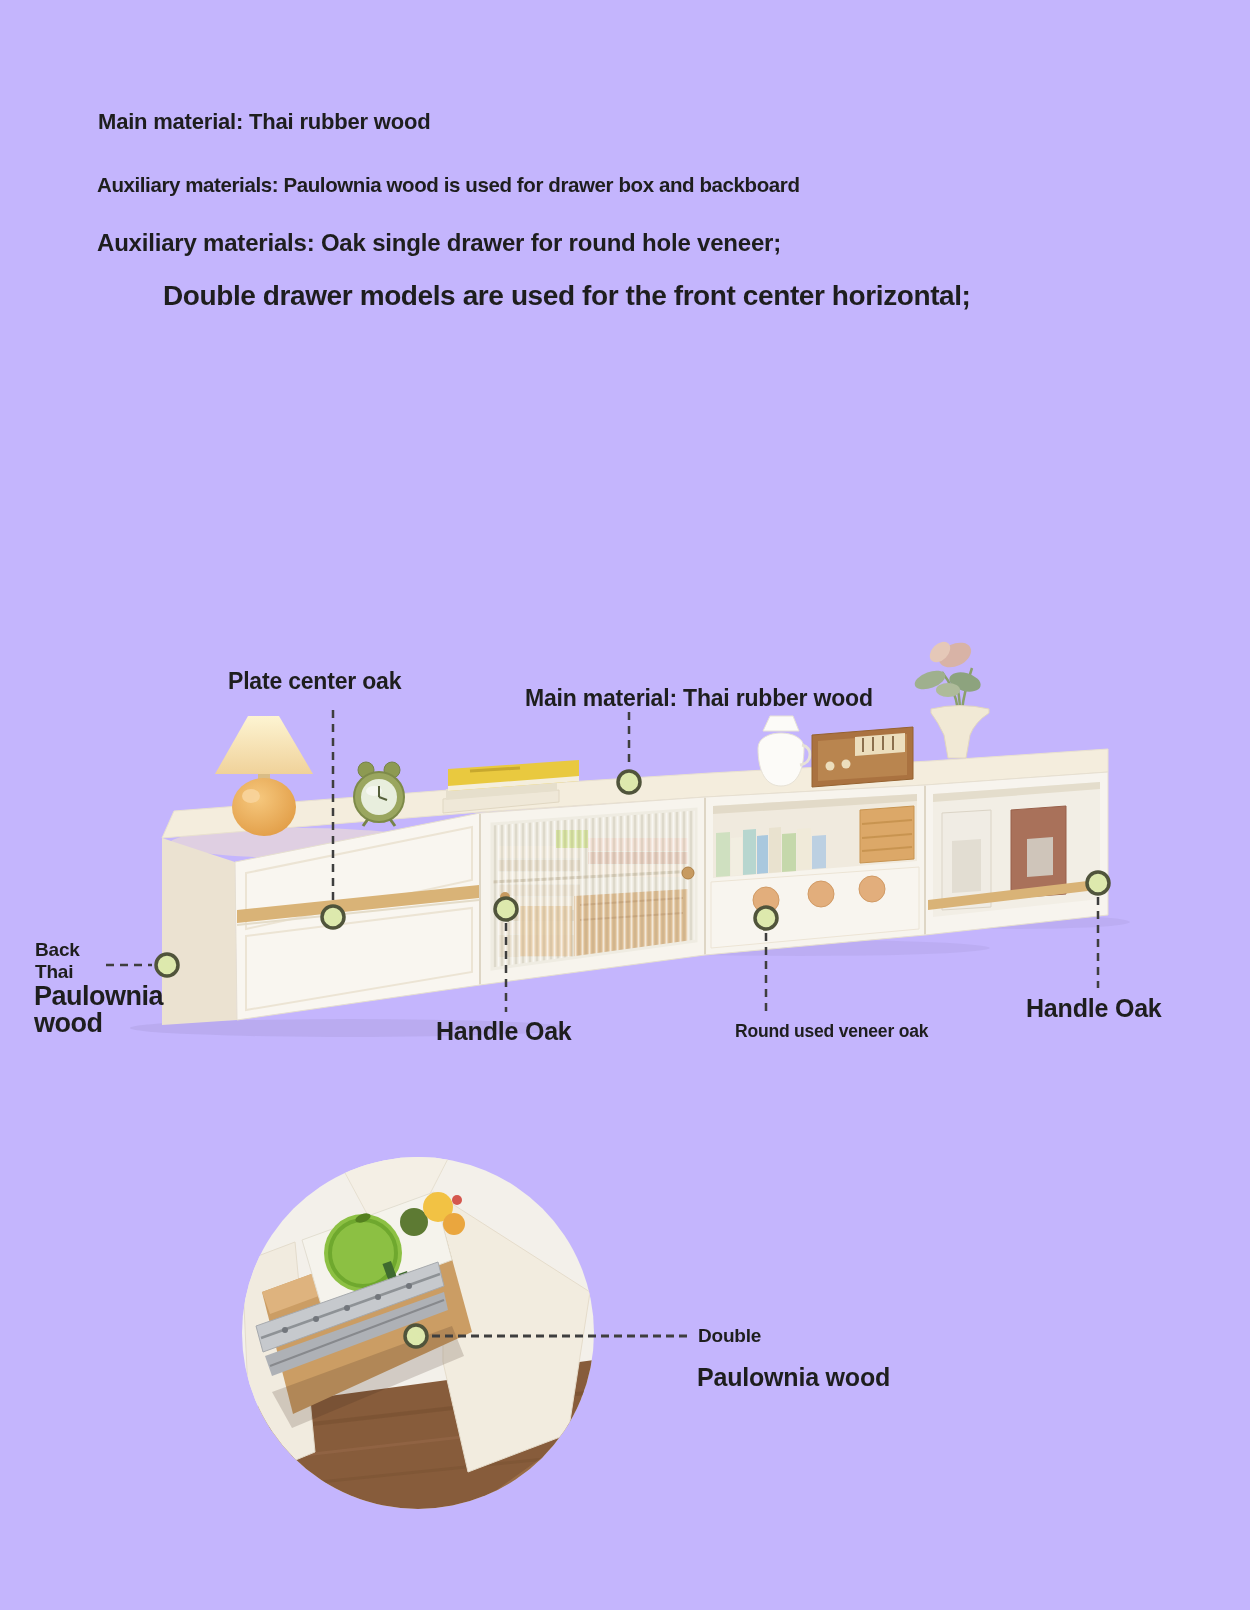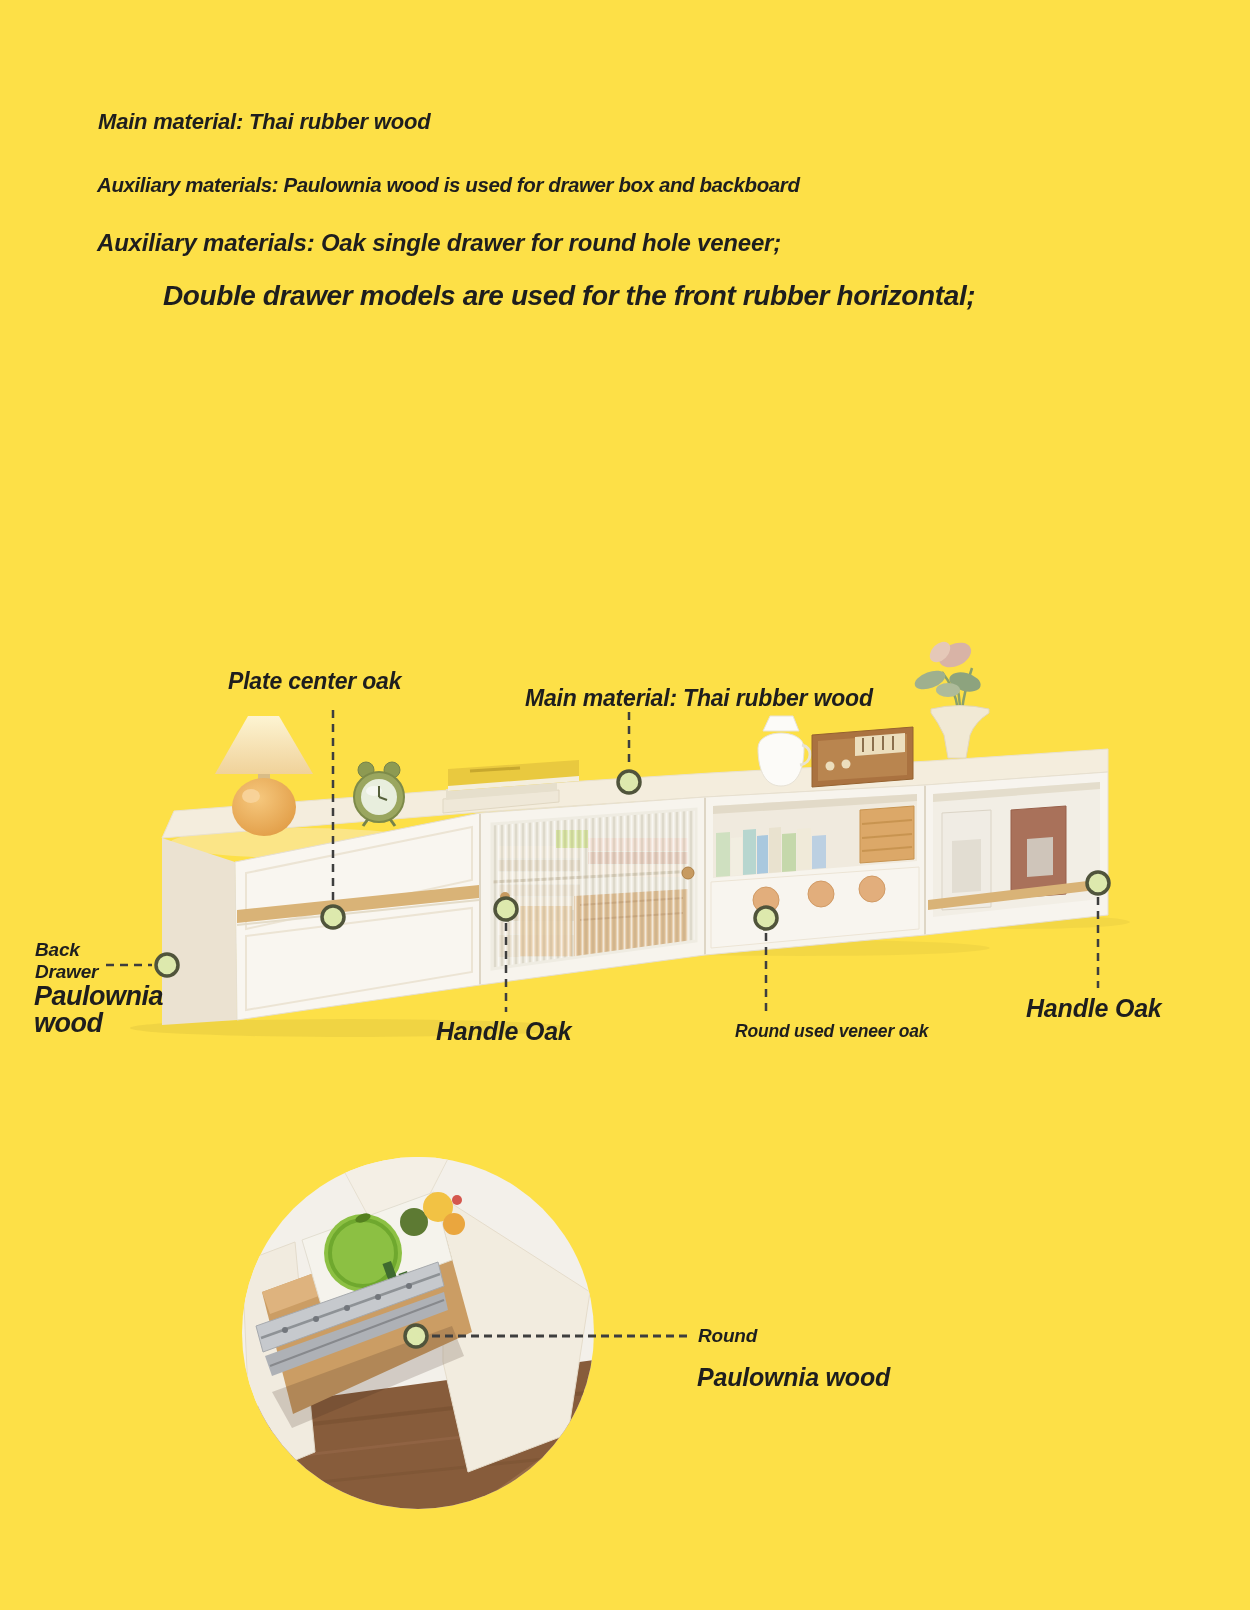--- a/index.html
+++ b/index.html
@@ -1,18 +1,18 @@
 <!DOCTYPE html>
 <html><head>
 <meta charset="utf-8">
 <style>
   html,body{margin:0;padding:0;background:#ffffff;}
   body{width:1250px;height:1610px;position:relative;overflow:hidden;
        font-family:"Liberation Sans","DejaVu Sans",sans-serif;}
-  .page{position:absolute;inset:0;background:#fde047;font-style:italic;}
+  .page{position:absolute;inset:0;background:#c4b5fd;}
   .txt{position:absolute;font-weight:700;color:#1e1e1e;white-space:nowrap;letter-spacing:-0.2px;}
   
   .s1{left:98px;top:109px;font-size:22px;}
   .s2{left:97px;top:173px;font-size:20.5px;letter-spacing:-0.4px;text-align:right;}
   .s3{left:97px;top:229px;font-size:24px;}
   .s4{left:163px;top:280px;font-size:28px;letter-spacing:-0.4px;}
   .s5{left:163px;top:313px;font-size:28px;letter-spacing:-0.4px;}
   
   .lbl-front-center{left:228px;top:668px;font-size:23px;}
   .lbl-main-material{left:525px;top:685px;font-size:23px;}
@@ -29,21 +29,21 @@
   .svg-detail{top:1140px;}
 </style>
 </head>
 <body>
 
 <div class="page">
 
   <div class="txt s1">Main material: Thai rubber wood</div>
   <div class="txt s2">Auxiliary materials: Paulownia wood is used for drawer box and backboard</div>
   <div class="txt s3">Auxiliary materials: Oak single drawer for round hole veneer;</div>
-  <div class="txt s4">Double drawer models are used for the front rubber horizontal;</div>
+  <div class="txt s4">Double drawer models are used for the front center horizontal;</div>
 
   <svg class="svg-furniture" width="1250" height="470" viewBox="0 600 1250 470">
     <defs>
       <linearGradient id="gLamp" x1="0" y1="0" x2="0" y2="1">
         <stop offset="0" stop-color="#fdf4d2"></stop>
           <stop offset="1" stop-color="#f0d29a"></stop>
       </linearGradient>
       <radialGradient id="gBall" cx="0.4" cy="0.35" r="0.8">
         <stop offset="0" stop-color="#f6c87e"></stop>
           <stop offset="1" stop-color="#df9840"></stop>
@@ -209,21 +209,21 @@
       <circle cx="629" cy="782" r="11"></circle>
       <circle cx="167" cy="965" r="11"></circle>
       <circle cx="506" cy="909" r="11"></circle>
       <circle cx="766" cy="918" r="11"></circle>
       <circle cx="1098" cy="883" r="11"></circle>
     </g>
   </svg>
 
   <div class="txt lbl-front-center">Plate center oak</div>
   <div class="txt lbl-main-material">Main material: Thai rubber wood</div>
-  <div class="txt lbl-back-plate">Back Drawer</div>
+  <div class="txt lbl-back-plate">Back Thai</div>
   <div class="txt lbl-back-plate-mat">Paulownia wood</div>
   <div class="txt lbl-handle-left">Handle Oak</div>
   <div class="txt lbl-round-hole">Round used veneer oak</div>
   <div class="txt lbl-handle-right">Handle Oak</div>
 
   <svg class="svg-detail" width="1250" height="400" viewBox="0 1140 1250 400">
     <defs>
       <clipPath id="circClip">
           <circle cx="418" cy="1333" r="176"></circle>
         </clipPath>
@@ -268,16 +268,16 @@
         <polygon points="265,1356 444,1292 448,1310 272,1376" fill="#aeb1b6"></polygon>
         <line x1="270" y1="1366" x2="444" y2="1300" stroke="#87898d" stroke-width="2"></line>
       </g>
       <polygon points="272,1392 452,1326 464,1356 292,1428" fill="rgba(60,40,25,0.18)"></polygon>
     </g>
 
     <line x1="432" y1="1336" x2="690" y2="1336" stroke="#3e3e3e" stroke-width="3" stroke-dasharray="8 5"></line>
     <circle cx="416" cy="1336" r="11" fill="#dde9ad" stroke="#50543b" stroke-width="3.5"></circle>
   </svg>
 
-  <div class="txt lbl-drawer">Round</div>
+  <div class="txt lbl-drawer">Double</div>
   <div class="txt lbl-drawer-mat">Paulownia wood</div>
 
 </div>
 
 </body></html>

